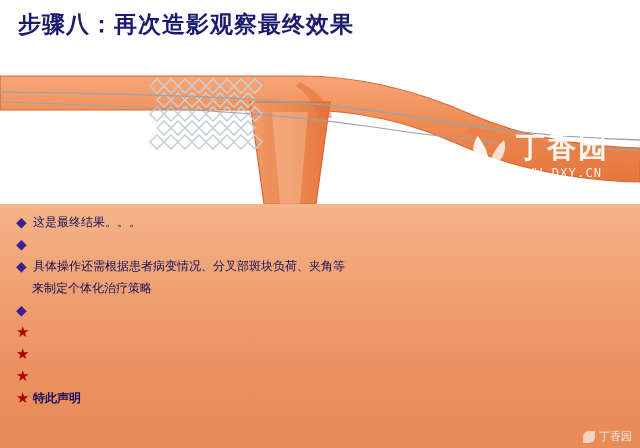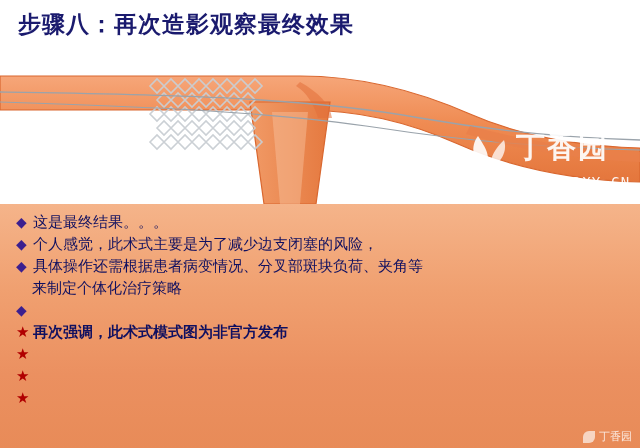--- a/index.html
+++ b/index.html
@@ -15,31 +15,31 @@
   
   .illus{position:absolute;left:0;top:52px;width:640px;height:152px;background:#ffffff;overflow:hidden;}
 
   
   .panel{position:absolute;left:0;top:204px;width:640px;height:244px;
          background:linear-gradient(180deg,#f5b48a 0%,#f0a070 35%,#eb9060 70%,#e88b58 100%);}
   .lines{position:absolute;left:16px;top:8px;width:608px;}
   .line{display:flex;align-items:flex-start;margin-bottom:1px;line-height:21px;}
   .bullet{width:17px;flex:0 0 17px;font-size:14px;color:#3b1f8f;line-height:21px;text-align:left;}
   .bullet.star{color:#b00000;font-size:15px;}
-  .ltext{font-size:15px;color:#101060;line-height:21px;white-space:nowrap;}
+  .ltext{font-size:12px;color:#101060;line-height:21px;white-space:nowrap;}
   .ltext.bold{font-weight:bold;}
   .line.cont{margin-left:16px;}
 
   
   .wm-logo{position:absolute;right:14px;top:74px;width:160px;height:60px;}
   .wm-leaf{position:absolute;left:0;top:2px;width:44px;height:44px;}
   .wm-name{position:absolute;left:50px;top:2px;font-size:29px;color:#ffffff;font-weight:bold;
            letter-spacing:2px;opacity:.92;}
-  .wm-url{position:absolute;left:68px;top:40px;font-size:14px;color:#ffffff;letter-spacing:1.2px;opacity:.92;
-          font-family:"DejaVu Sans Mono","Liberation Mono",monospace;margin-top:8px;}
+  .wm-url{position:absolute;left:52px;top:40px;font-size:12px;color:#ffffff;letter-spacing:1.2px;opacity:.92;
+          font-family:"DejaVu Sans Mono","Liberation Mono",monospace;}
   .wm-bottom{position:absolute;right:8px;bottom:4px;font-size:11px;color:#ffffff;opacity:.8;
              display:flex;align-items:center;gap:4px;}
   .wm-bottom .lf{width:12px;height:12px;border-radius:50% 0 50% 0;background:#ffffff;opacity:.8;display:inline-block;}
 </style>
 </head>
 <body>
 
 <div id="page">
 
   <div class="title-bar">
@@ -134,51 +134,50 @@
   <div class="panel">
     <div class="lines">
 
       <div class="line">
         <span class="bullet">◆</span>
         <span class="ltext">这是最终结果。。。</span>
       </div>
 
       <div class="line">
         <span class="bullet">◆</span>
-        <span class="ltext">个人感觉，此术式主要是为了减少边支闭塞的风险，</span>
       </div>
 
       <div class="line">
         <span class="bullet">◆</span>
         <span class="ltext">具体操作还需根据患者病变情况、分叉部斑块负荷、夹角等</span>
       </div>
 
       <div class="line cont">
         <span class="ltext">来制定个体化治疗策略</span>
       </div>
 
       <div class="line">
         <span class="bullet">◆</span>
       </div>
 
       <div class="line">
         <span class="bullet star">★</span>
-        <span class="ltext bold">再次强调，此术式模式图为非官方发布</span>
       </div>
 
       <div class="line">
         <span class="bullet star">★</span>
       </div>
 
       <div class="line">
         <span class="bullet star">★</span>
       </div>
 
       <div class="line">
         <span class="bullet star">★</span>
+        <span class="ltext bold">特此声明</span>
       </div>
 
     </div>
 
     <div class="wm-bottom">
       <span class="lf"></span>
       <span>丁香园</span>
     </div>
   </div>
 </div>

